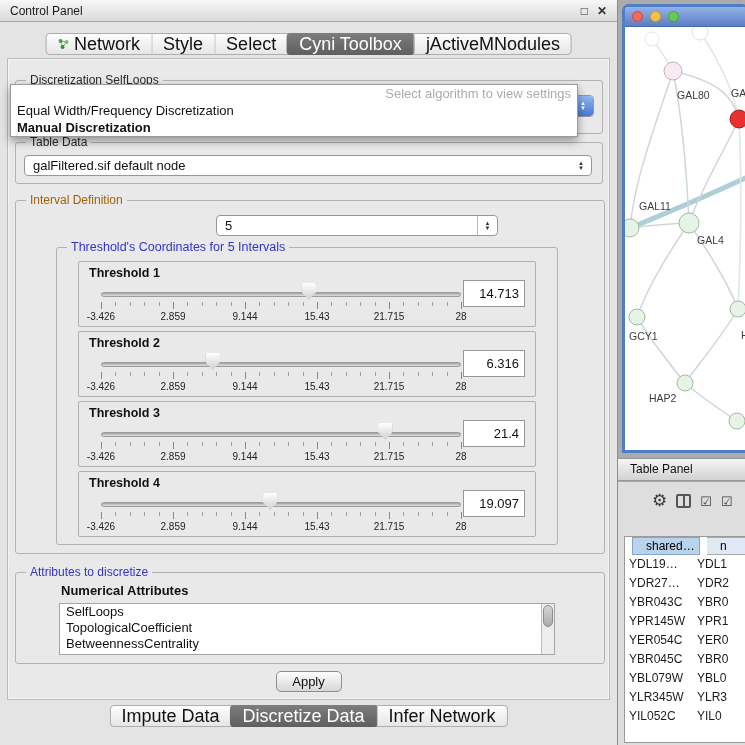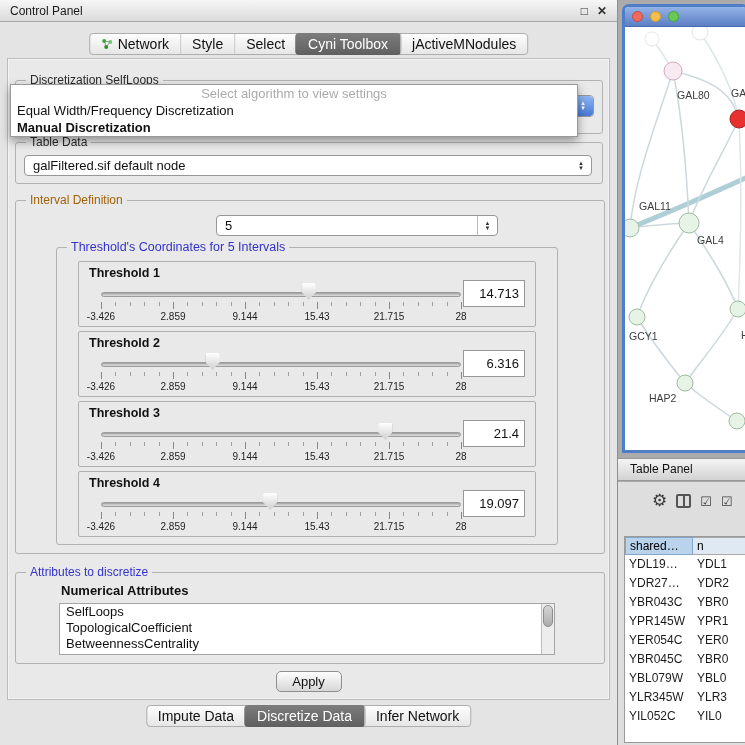--- a/index.html
+++ b/index.html
@@ -10,21 +10,21 @@
   
   .cpanel { position:absolute; left:0; top:0; width:618px; height:745px; background:#e4e4e4; border-right:1px solid #8e8e8e; }
   .titlebar { position:absolute; left:0; top:0; right:0; height:22px; background:linear-gradient(#f7f7f7,#dadada); border-bottom:1px solid #a8a8a8; display:flex; align-items:center; padding:0 10px; font-size:12px; color:#1a1a1a; }
   .titlebar .spacer { flex:1; }
   .tb-icon { font-size:12px; color:#333; margin-left:9px; cursor:default; }
   .tb-icon.close { font-weight:bold; }
 
   .inner { position:absolute; left:7px; top:58px; right:7px; height:642px; background:#e9e9e9; border:1px solid #bcbcbc; box-shadow:inset 0 0 0 1px #f3f3f3; }
 
   
-  .tabstrip { position:absolute; display:flex; align-items:stretch; height:22px; background:linear-gradient(#fdfdfd,#e6e6e6); border:1px solid #aeaeae; border-radius:4px; font-size:14px; z-index:5; }
+  .tabstrip { position:absolute; display:flex; align-items:stretch; height:22px; background:linear-gradient(#fdfdfd,#e6e6e6); border:1px solid #aeaeae; border-radius:4px; font-size:18px; z-index:5; }
   .tabstrip.top { top:33px; left:50%; transform:translateX(-50%); }
   .tabstrip.bottom { top:705px; left:50%; transform:translateX(-50%); }
   .tab { display:flex; align-items:center; padding:0 11px; color:#111; white-space:nowrap; }
   .tab + .tab { border-left:1px solid #c9c9c9; }
   .tab.selected { background:linear-gradient(#7d7d7d,#5f5f5f); color:#fff; border-radius:4px; margin:-1px -1px; padding:0 13px; border-left:none; }
   .tab .ticon { margin-right:5px; display:inline-flex; }
 
   
   .group { position:absolute; border:1px solid #b2b2b2; border-radius:3px; }
   .group-title { position:absolute; top:-8px; left:10px; background:#e9e9e9; padding:0 4px; font-size:12px; color:#2a2a2a; white-space:nowrap; }
@@ -36,21 +36,21 @@
   .combo .ctext { flex:1; padding:0 8px; white-space:nowrap; overflow:hidden; color:#111; }
   .combo .cap { width:20px; align-self:stretch; display:flex; flex-direction:column; align-items:center; justify-content:center; line-height:5px; }
   .combo .cap span { font-size:6px; color:#333; }
   .combo .cap.blue { background:linear-gradient(#8fb7f2,#4878d6); border-radius:0 3px 3px 0; }
   .combo .cap.blue span { color:#fff; }
   .combo .cap.spin { border-left:1px solid #bbb; }
 
   
   .popup { position:absolute; left:10px; top:84px; width:568px; background:#fff; border:1px solid #9a9a9a; box-shadow:0 4px 9px rgba(0,0,0,.38); z-index:50; }
   .popup-row { height:17px; line-height:17px; font-size:13px; padding:0 6px; color:#111; white-space:nowrap; overflow:hidden; }
-  .popup-row.placeholder { color:#ababab; text-align:center; }
+  .popup-row.placeholder { color:#ababab; text-align:right; }
   .popup-row.bold { font-weight:bold; }
 
   
   .alg-group { left:15px; top:80px; width:588px; height:54px; }
   .alg-group .combo { left:8px; right:8px; top:14px; height:22px; }
 
   .tabledata-group { left:15px; top:142px; width:588px; height:42px; }
   .tabledata-group .combo { left:8px; right:10px; top:12px; height:21px; }
 
   .interval-group { left:15px; top:200px; width:590px; height:354px; }
@@ -94,21 +94,21 @@
 
   .tp-bar { position:absolute; left:618px; top:458px; width:127px; height:23px; background:linear-gradient(#f5f5f5,#d2d2d2); border-top:1px solid #979797; border-bottom:1px solid #979797; line-height:21px; font-size:12px; color:#111; padding-left:12px; }
   .tp-body { position:absolute; left:618px; top:482px; width:127px; height:263px; background:#dedede; }
   .tp-toolbar { position:absolute; left:34px; top:8px; display:flex; align-items:center; gap:9px; height:22px; }
   .gear-icon { font-size:17px; color:#3a3a3a; line-height:20px; }
   .columns-icon { width:15px; height:14px; border:2px solid #555; border-radius:2px; position:relative; }
   .columns-icon::before { content:""; position:absolute; left:50%; top:0; bottom:0; width:2px; margin-left:-1px; background:#555; }
   .check-icon { font-size:13px; color:#3f3f3f; }
   .tp-table { position:absolute; left:6px; top:54px; width:142px; bottom:2px; background:#fff; border:1px solid #9a9a9a; font-size:12px; overflow:hidden; }
   .thead { display:flex; height:18px; }
-  .hcell { line-height:16px; padding-left:4px; white-space:nowrap; overflow:hidden; }
+  .hcell { line-height:16px; padding-left:13px; white-space:nowrap; overflow:hidden;margin-left:7px; }
   .hcell.c0 { width:68px; background:#b9d3ec; border:1px solid #86a6c8; }
   .hcell.c1 { flex:1; background:#dfe9f4; border-top:1px solid #a9a9a9; border-bottom:1px solid #a9a9a9; }
   .trow { display:flex; height:19px; line-height:19px; }
   .tcell { padding-left:4px; white-space:nowrap; overflow:hidden; color:#1c1c1c; }
   .tcell.c0 { width:68px; }
   .tcell.c1 { flex:1; }
 </style>
 </head>
 <body>
 

